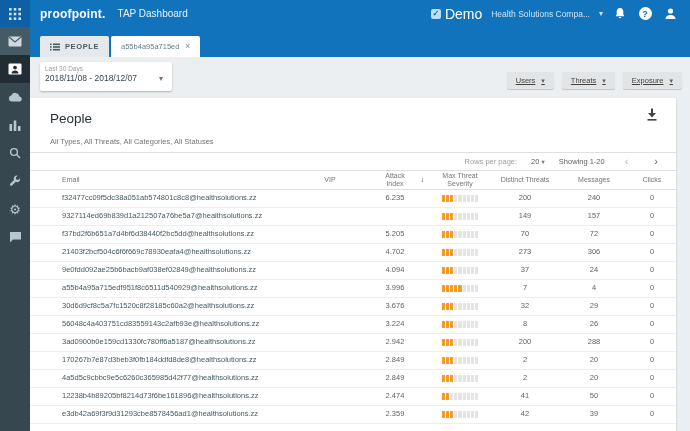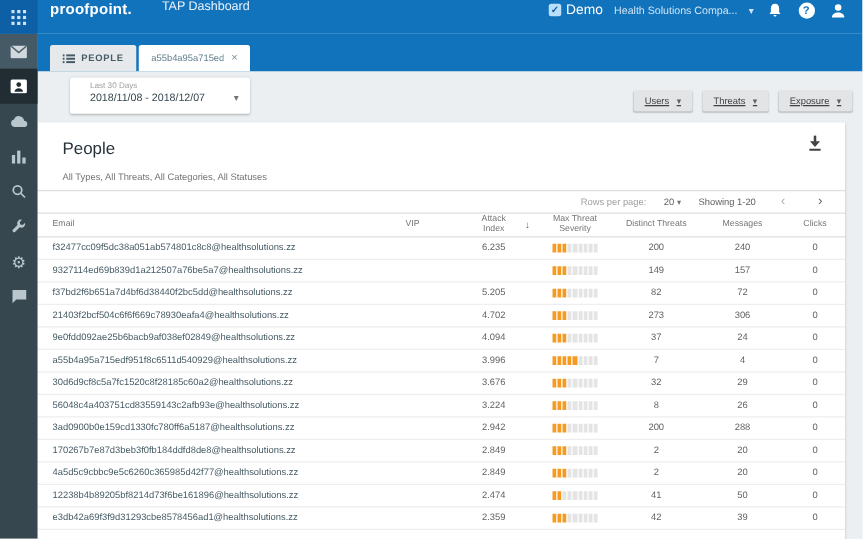--- a/index.html
+++ b/index.html
@@ -6,36 +6,36 @@
   html,body { width:690px; height:431px; overflow:hidden; }
   body {
     font-family:"Liberation Sans", sans-serif;
     background:#ECEFF1;
     position:relative;
     color:#424242;
   }
   
   .topbar{
     position:absolute; top:0; left:0; right:0; height:27px;
-    background:#1173BC; display:flex; align-items:flex-start; z-index:30;
+    background:#1173BC; display:flex; align-items:center; z-index:30;
   }
   .apps-btn{
     width:30px; height:27px; background:#0D5FA6; display:flex;
     align-items:center; justify-content:center; flex:0 0 auto; cursor:pointer;
   }
   .brand{ color:#fff; font-weight:bold; font-size:12px; margin-left:10px; letter-spacing:.2px;}
-  .app-title{ color:#EAF3FA; font-size:10px; margin-left:24px; }
+  .app-title{ color:#EAF3FA; font-size:10px; margin-left:12px; }
   .topbar-right{ margin-left:auto; display:flex; align-items:center; gap:9px; padding-right:12px; }
   .demo-wrap{ display:flex; align-items:center; gap:4px; }
   .checkbox{
     width:10px; height:10px; border-radius:2px; background:#BBDEFB;
     display:flex; align-items:center; justify-content:center;
     font-size:8px; color:#0D5FA6; font-weight:bold; line-height:1; cursor:pointer;
   }
-  .demo-label{ color:#fff; font-size:11px; }
+  .demo-label{ color:#fff; font-size:14px; }
   .account{ color:#CFE3F4; font-size:8.5px; max-width:110px; white-space:nowrap; cursor:pointer;}
   .tb-caret{ color:#CFE3F4; font-size:8px; cursor:pointer; }
   .tb-icon{ width:16px; height:16px; display:flex; align-items:center; justify-content:center; cursor:pointer;}
   .help-circle{ width:13px; height:13px; background:#fff; border-radius:50%;
     color:#1173BC; font-size:9px; font-weight:bold; display:flex; align-items:center; justify-content:center;}
   
   .sidebar{
     position:absolute; top:27px; left:0; bottom:0; width:30px;
     background:#37474F; z-index:25; display:flex; flex-direction:column;
   }
@@ -53,23 +53,23 @@
     border-radius:2px 2px 0 0; margin-right:2px; cursor:pointer;
   }
   .tab.gray{ background:#E6E9EC; }
   .tab.white{ background:#FFFFFF; }
   .tab1-label{ font-size:7.5px; font-weight:bold; letter-spacing:.6px; color:#455A64; margin-left:5px;}
   .tab2-label{ font-size:7.5px; color:#607D8B; max-width:58px; overflow:hidden; white-space:nowrap;}
   .tab-close{ font-size:9px; color:#78909C; margin-left:6px; line-height:1; cursor:pointer;}
   
   .content{ position:absolute; top:57px; left:30px; right:0; bottom:0; background:#ECEFF1; }
   .date-card{
-    position:absolute; top:5px; left:10px; width:144px; height:29px;
+    position:absolute; top:5px; left:10px; width:132px; height:29px;
     background:#fff; border-radius:2px; box-shadow:0 1px 2px rgba(0,0,0,.25);
-    padding:3px 16px; cursor:pointer;margin-left:16px;
+    padding:3px 5px; cursor:pointer;
   }
   .date-label{ font-size:6.5px; color:#9E9E9E; }
   .date-value{ font-size:8.5px; color:#37474F; margin-top:1px;}
   .date-caret{ position:absolute; right:9px; top:12px; font-size:8px; color:#757575;}
   .pills{ position:absolute; top:15px; right:8px; display:flex; gap:8px; }
   .pill{
     background:#E2E4E6; border-radius:2px; height:17px; display:flex; align-items:center;
     gap:6px; padding:0 9px; font-size:7.5px; color:#424242;
     box-shadow:0 1px 1px rgba(0,0,0,.18); cursor:pointer;text-decoration:underline;
   }
@@ -94,21 +94,21 @@
   .pag-showing{ color:#616161; }
   .pag-nav{ font-size:11px; line-height:1; padding:0 6px; cursor:pointer; }
   .pag-prev{ color:#B0B0B0; }
   .pag-next{ color:#616161; }
   
   .tbl{ position:absolute; top:73px; left:0; right:0; bottom:0; }
   .trow{ display:flex; align-items:stretch; }
   .thead{ height:19px; border-bottom:1px solid #E0E0E0; color:#757575; font-size:7px; }
   .tbody-row{ height:18px; border-bottom:1px solid #EEEEEE; font-size:7.5px; color:#455A64; }
   .cell{ display:flex; align-items:center; justify-content:center; text-align:center; line-height:1.1; }
-  .c-email{ flex:1; justify-content:flex-start; text-align:left; padding-left:12px; }
+  .c-email{ flex:1; justify-content:flex-start; text-align:left; padding-left:32px; }
   .c-vip{ width:60px; }
   .c-attack{ width:70px; position:relative; }
   .c-sev{ width:60px; }
   .c-distinct{ width:70px; }
   .c-msg{ width:68px; }
   .c-clicks{ width:48px; }
   .hdr-2line{ white-space:pre-line; }
   .sort-arrow{ position:absolute; right:6px; top:5px; font-size:8px; color:#616161; cursor:pointer;}
   .num{ color:#616161; }
   .sev-bar{ display:flex; gap:1px; width:36px; height:7px; }
@@ -344,21 +344,21 @@
                 <span class="seg filled"></span>
                 <span class="seg filled"></span>
                 <span class="seg"></span>
                 <span class="seg"></span>
                 <span class="seg"></span>
                 <span class="seg"></span>
                 <span class="seg"></span>
                 <span class="seg"></span>
               </span>
     </div>
-    <div class="cell c-distinct num">82</div>
+    <div class="cell c-distinct num">70</div>
     <div class="cell c-msg num">72</div>
     <div class="cell c-clicks num">0</div>
   </div>
           <div class="trow tbody-row">
     <div class="cell c-email">21403f2bcf504c6f6f669c78930eafa4@healthsolutions.zz</div>
     <div class="cell c-vip"></div>
     <div class="cell c-attack num">4.702</div>
     <div class="cell c-sev">
       <span class="sev-bar">
                 <span class="seg filled"></span>

